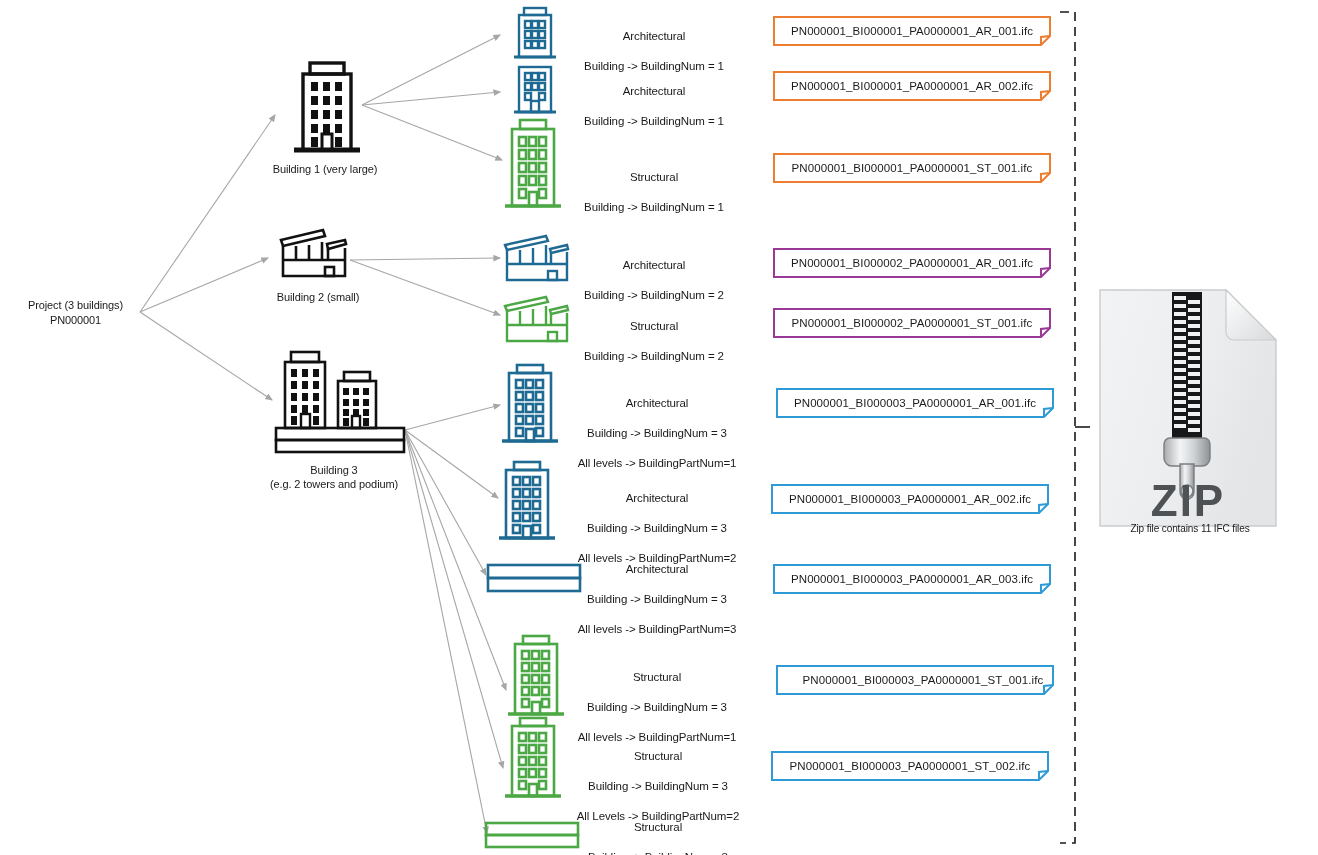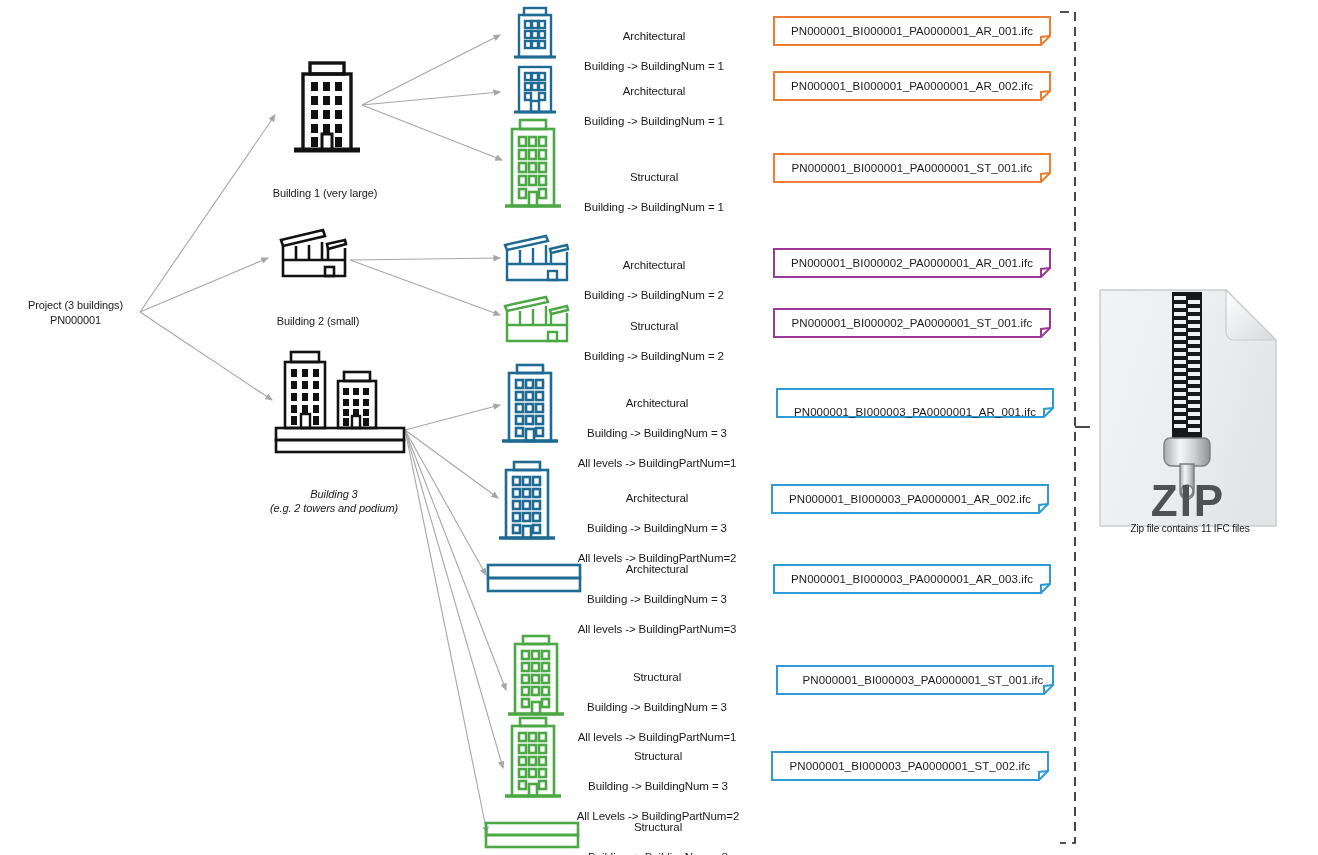--- a/index.html
+++ b/index.html
@@ -22,21 +22,21 @@
   .label {
     position: absolute;
     text-align: center;
     color: #1a1a1a;
     font-size: 11px;
     line-height: 14.5px;
     white-space: pre-line;
     letter-spacing: -0.1px;
   }
   .root-label { font-size: 11px; line-height: 14.5px; }
-  .bld-label  { font-size: 11px; line-height: 14px; margin-top: 24px; }
+  .bld-label  { font-size: 11px; line-height: 14px; }
   .spec-label { font-size: 11.5px; line-height: 15px; }
   .zip-caption { font-size: 10px; line-height: 13px; }
 
   
   .filebox {
     position: absolute;
     height: 30px;
     width: 278px;
     display: flex;
     align-items: center;
@@ -178,21 +178,21 @@
         <rect x="71" y="61" width="6" height="7"></rect>
           <rect x="81" y="61" width="6" height="7"></rect>
           <rect x="91" y="61" width="6" height="7"></rect>
         <rect x="71" y="70" width="6" height="8"></rect>
           <rect x="91" y="70" width="6" height="8"></rect>
       </g>
       <rect x="29" y="66" width="9" height="14" fill="none" stroke="#111" stroke-width="2.4"></rect>
       <rect x="80" y="68" width="8" height="12" fill="none" stroke="#111" stroke-width="2.4"></rect>
     </svg>
   </div>
-  <div class="label bld-label" style="left:238px; top:463px; width:192px;font-style:italic;">Building 3
+  <div class="label bld-label" style="left:238px; top:463px; width:192px;">Building 3
 (e.g. 2 towers and podium)</div>
 
   <div class="abs" style="left:511px; top:6px;">
     <svg width="48" height="56" viewBox="0 0 48 56">
         <g fill="none" stroke="#1f6a93" stroke-width="2.4">
       <rect x="13" y="2" width="22" height="7"></rect>
           <rect x="8" y="9" width="32" height="42"></rect>
       <rect x="14" y="15" width="6" height="7"></rect>
           <rect x="21" y="15" width="6" height="7"></rect>
           <rect x="28" y="15" width="6" height="7"></rect>
@@ -359,21 +359,21 @@
       <rect x="29" y="66" width="8" height="12"></rect>
       <line x1="5" y1="78" x2="61" y2="78" stroke-width="3.4"></line>
         </g>
       </svg>
   </div>
   <div class="label spec-label" style="left:568px; top:381px; width:178px;">
     <span>Architectural</span><br>
     <span>Building -&gt;  BuildingNum = 3</span><br>
     <span>All levels -&gt; BuildingPartNum=1</span>
   </div>
-  <div class="filebox" style="left:776px; top:388px;align-items:flex-end;">
+  <div class="filebox" style="left:776px; top:388px;">
     <svg viewBox="0 0 278 30" preserveAspectRatio="none">
         <path d="M1,1 H277 V20 L268,29 H1 Z" fill="#fff" stroke="#2E9BD6" stroke-width="2"></path>
         <path d="M268,29 L268,21 L277,20" fill="none" stroke="#2E9BD6" stroke-width="2"></path>
       </svg>
     <span class="fname">PN000001_BI000003_PA0000001_AR_001.ifc</span>
   </div>
 
   <div class="abs" style="left:494px; top:460px;">
     <svg width="66" height="88" viewBox="0 0 66 88">
         <g fill="none" stroke="#1f6a93" stroke-width="2.6">

